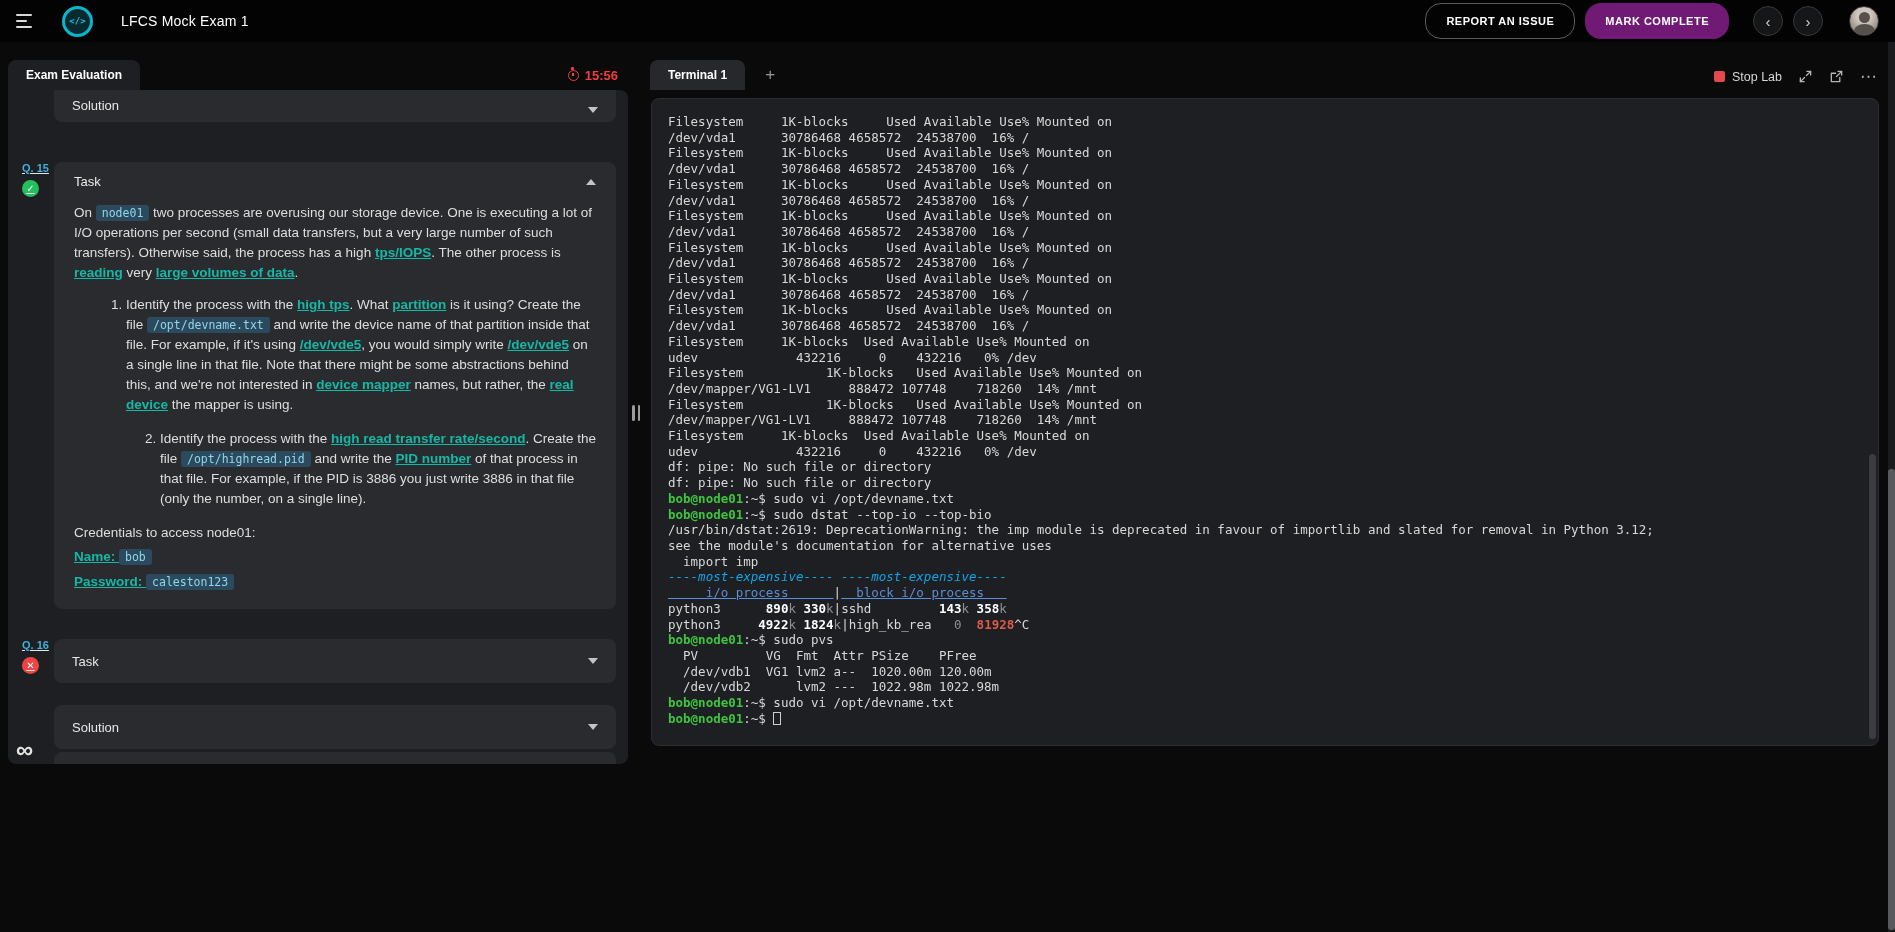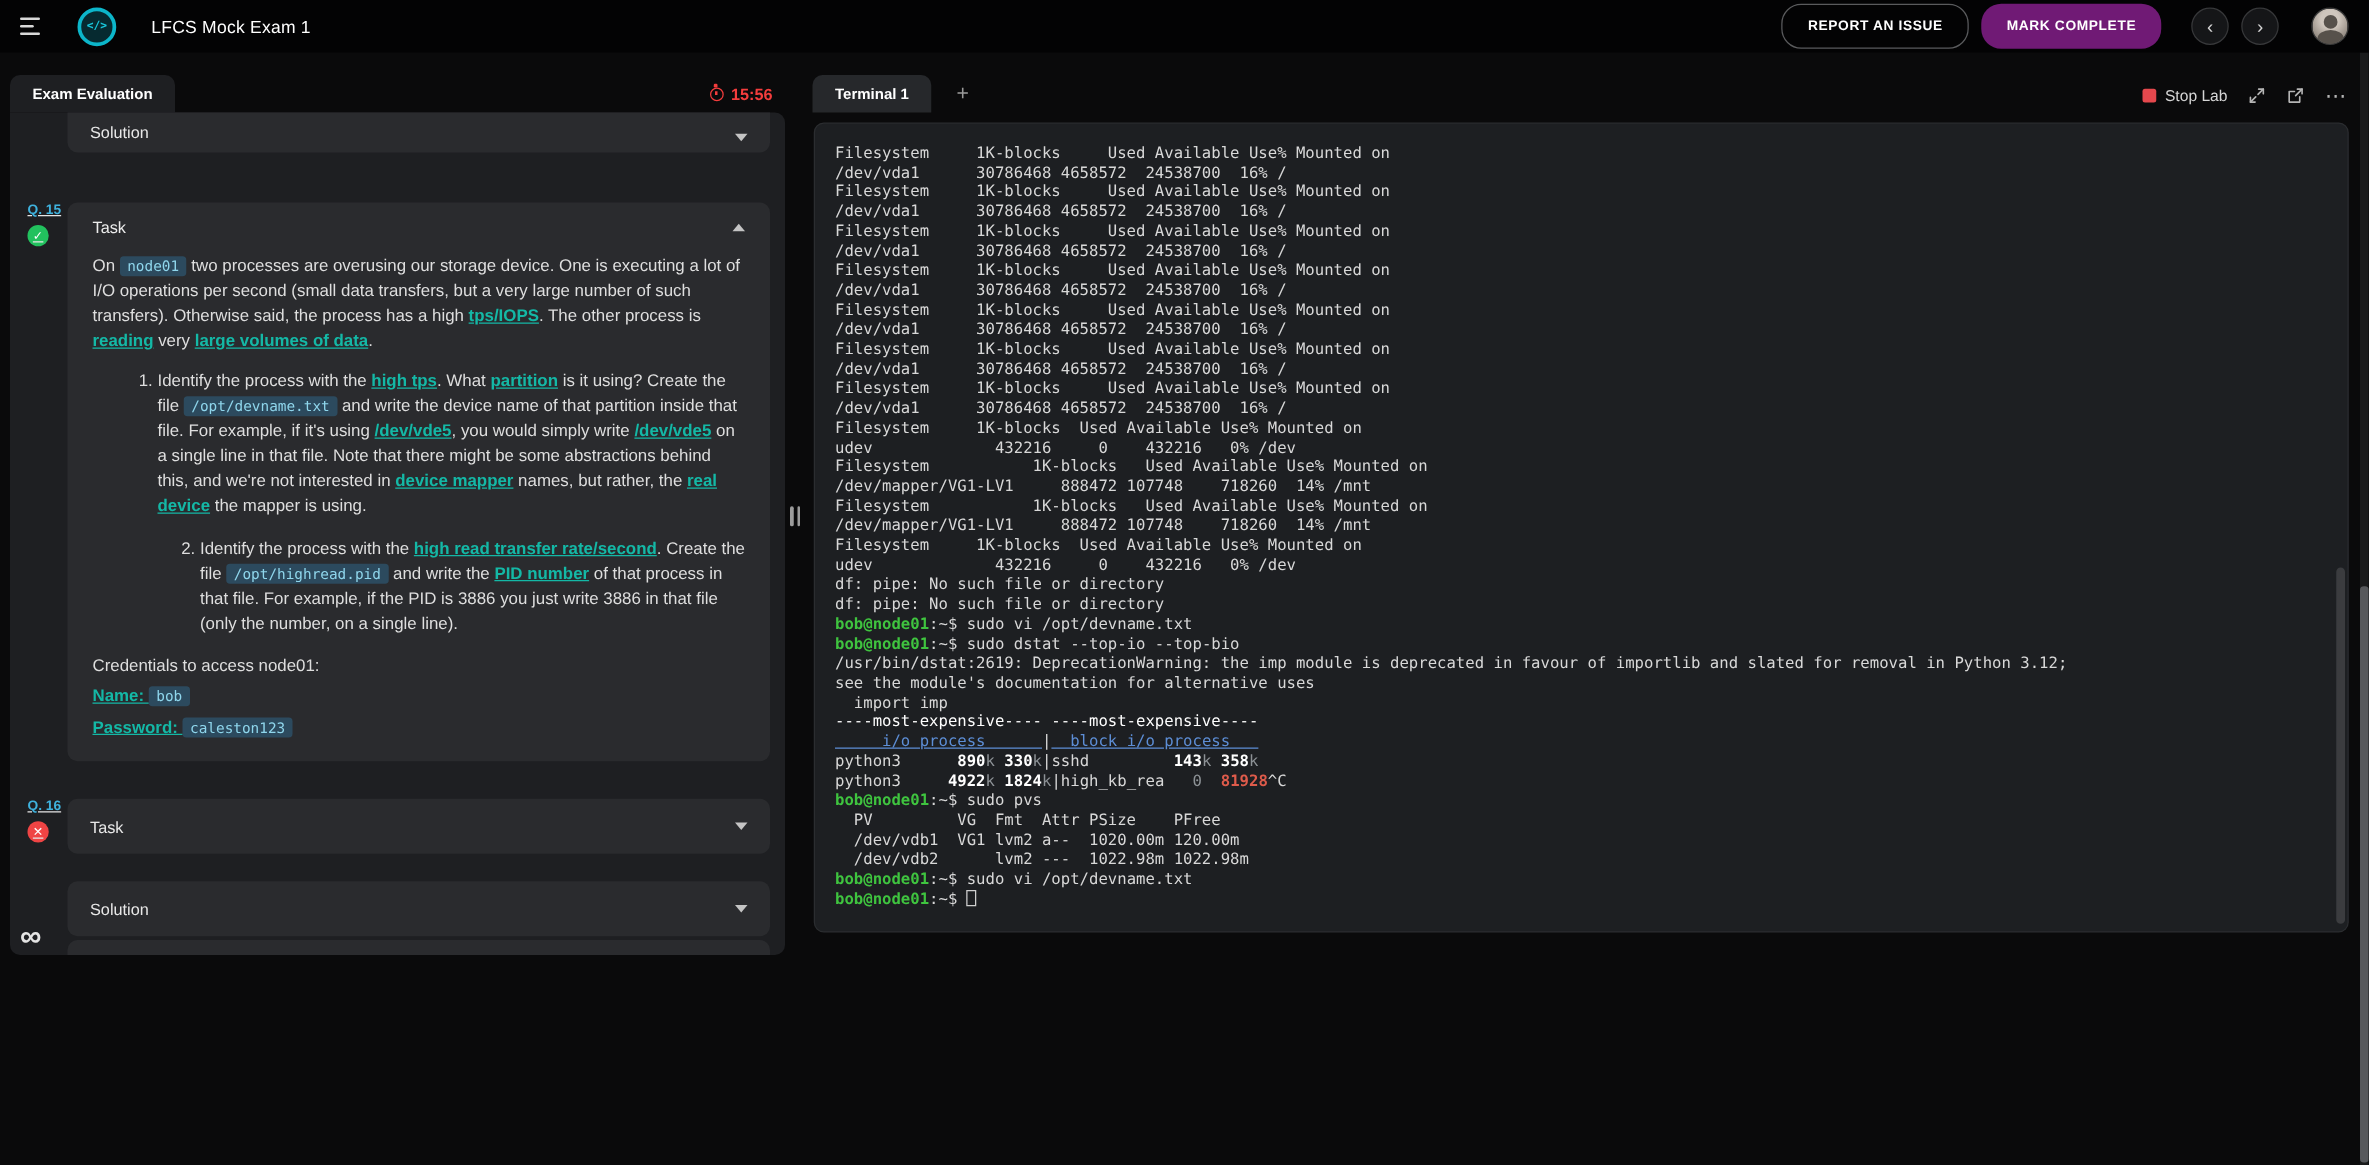--- a/index.html
+++ b/index.html
@@ -118,21 +118,21 @@
   .stop-square { width: 11px; height: 11px; background: #e5484d; border-radius: 2px; display: inline-block; }
   .icon-btn { background: none; border: none; cursor: pointer; display: flex; align-items: center; padding: 0; }
   .more-dots { color: #b5b5b5; font-size: 17px; line-height: 10px; }
   .terminal {
     position: relative; margin: 8px 8px 0 1px; height: 648px;
     background: #1d1f22; border: 1px solid #2b2d30; border-radius: 8px;
     padding: 15px 16px; overflow: hidden; cursor: text;
   }
   .term-line { white-space: pre; font-family: "DejaVu Sans Mono", monospace; font-size: 12.5px; line-height: 15.7px; color: #d8d8d8; }
   .t-g { color: #3fc43f; font-weight: 700; }
-  .t-b { color: #ffffff; }
+  .t-b { color: #0ea5e9; font-style: italic; }
   .t-bu { color: #5d8ed6; text-decoration: underline; }
   .t-bw { color: #ffffff; font-weight: 700; }
   .t-dim { color: #8d9296; }
   .t-o { color: #de5b4b; font-weight: 700; }
   .t-cursor { display: inline-block; width: 8px; height: 13px; border: 1px solid #cfcfcf; vertical-align: -2px; }
   .term-scrollbar { position: absolute; right: 2px; top: 6px; bottom: 6px; width: 7px; border-radius: 4px; }
   .term-scrollbar .thumb { position: absolute; bottom: 0; width: 100%; height: 45%; background: #4b4d50; border-radius: 4px; opacity: .65; }
 
   
   .page-scrollbar { position: absolute; right: 0; top: 42px; bottom: 0; width: 7px; background: #1a1b1c; }

